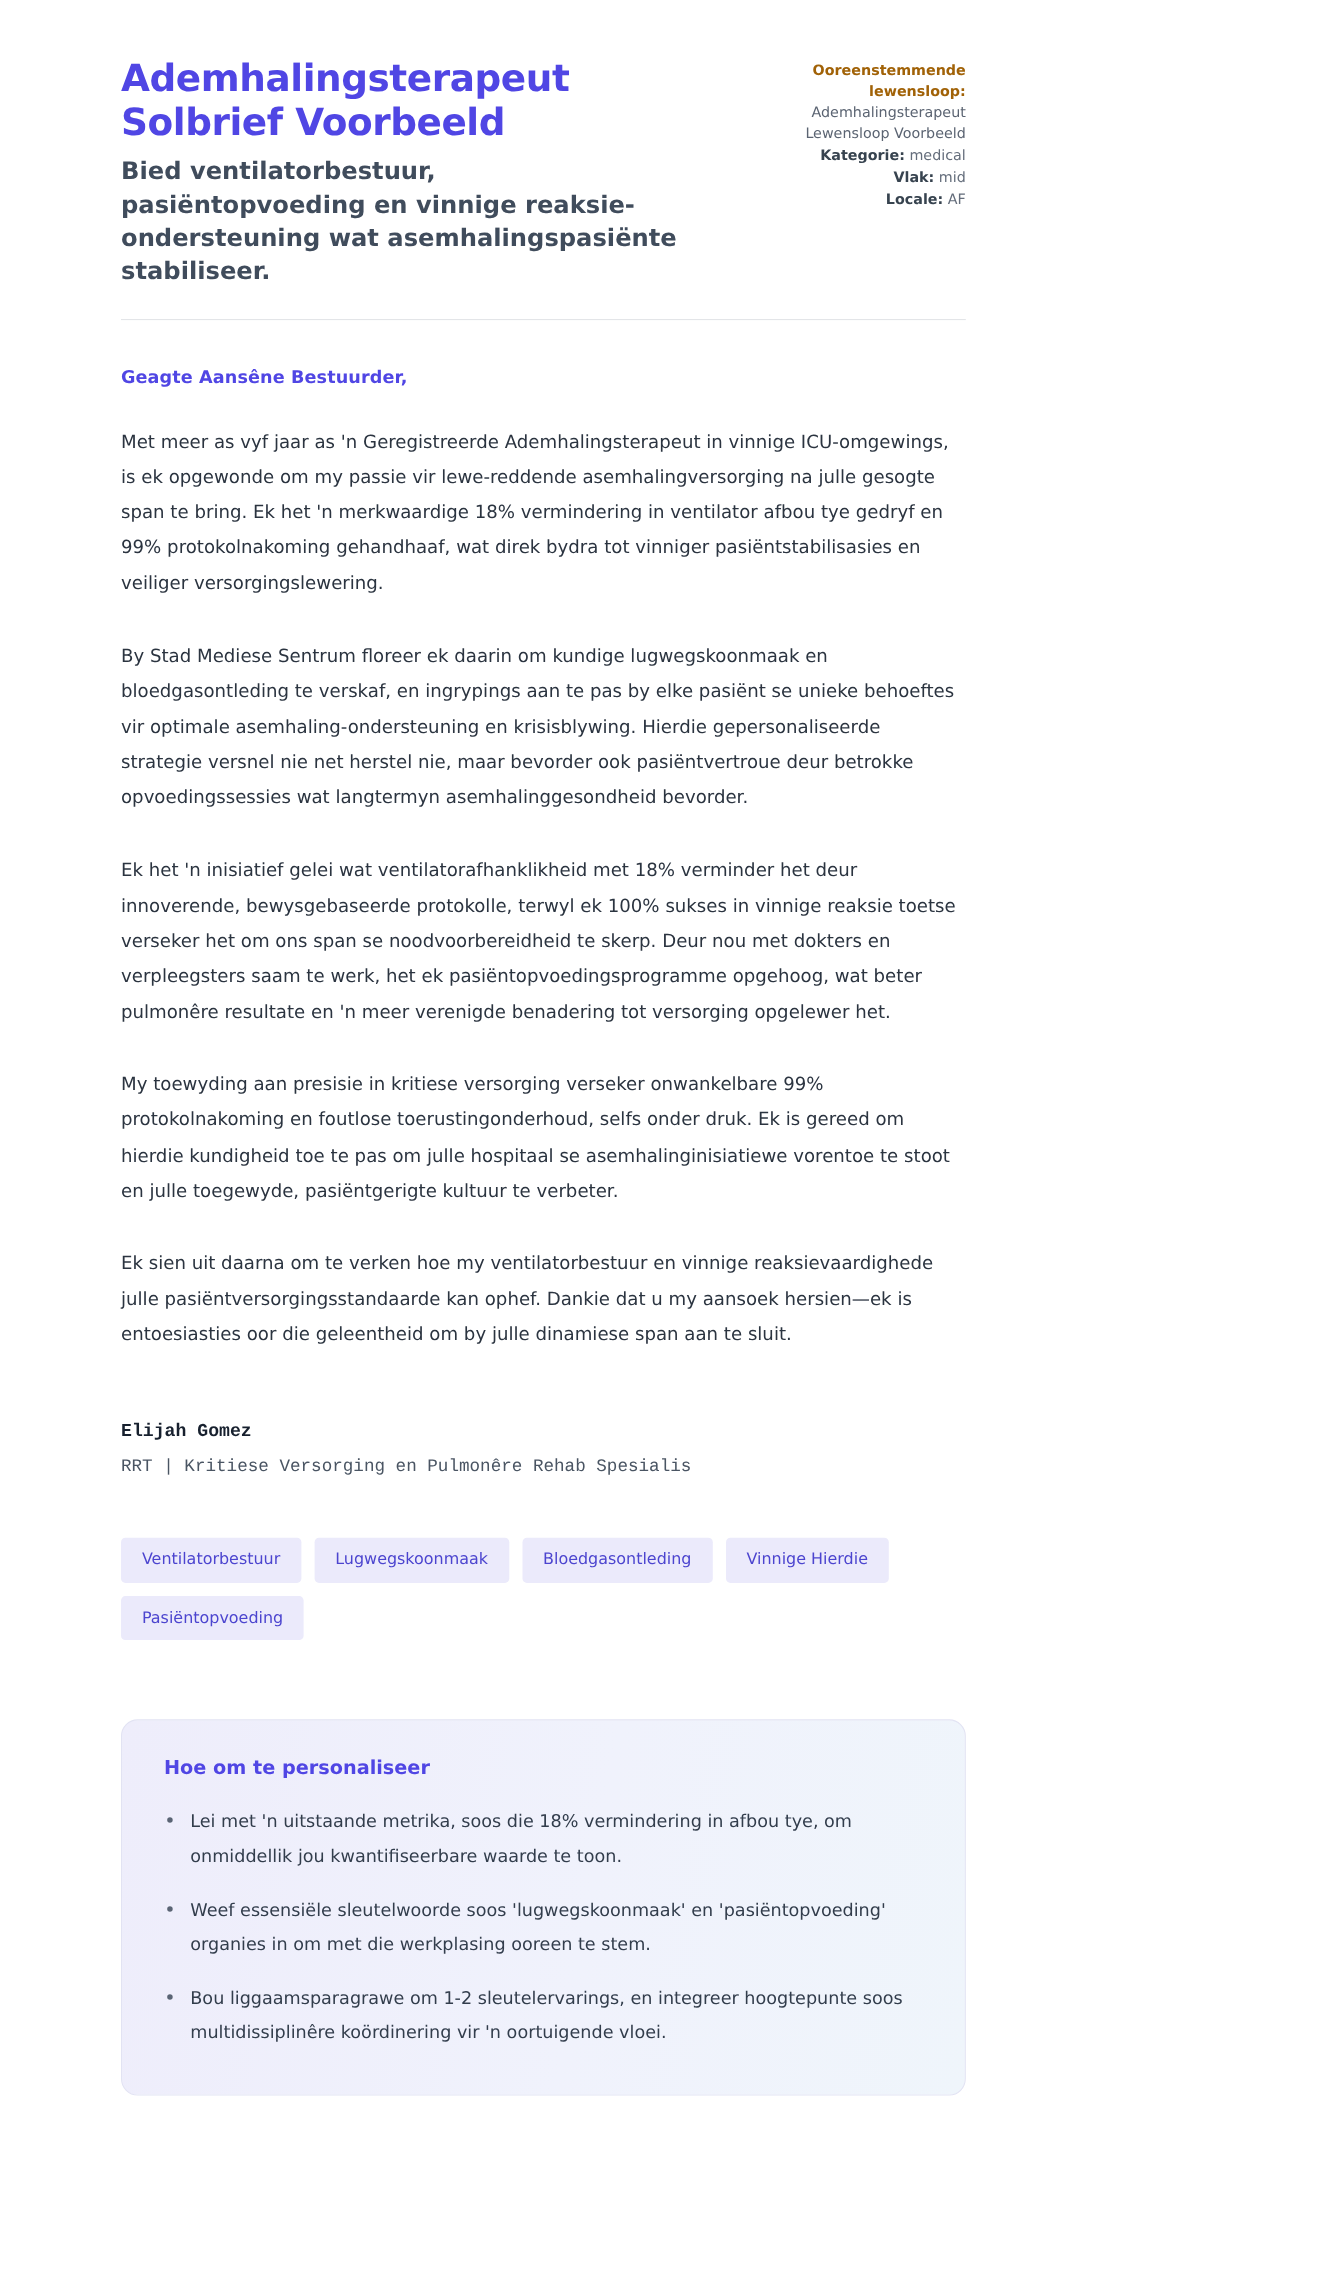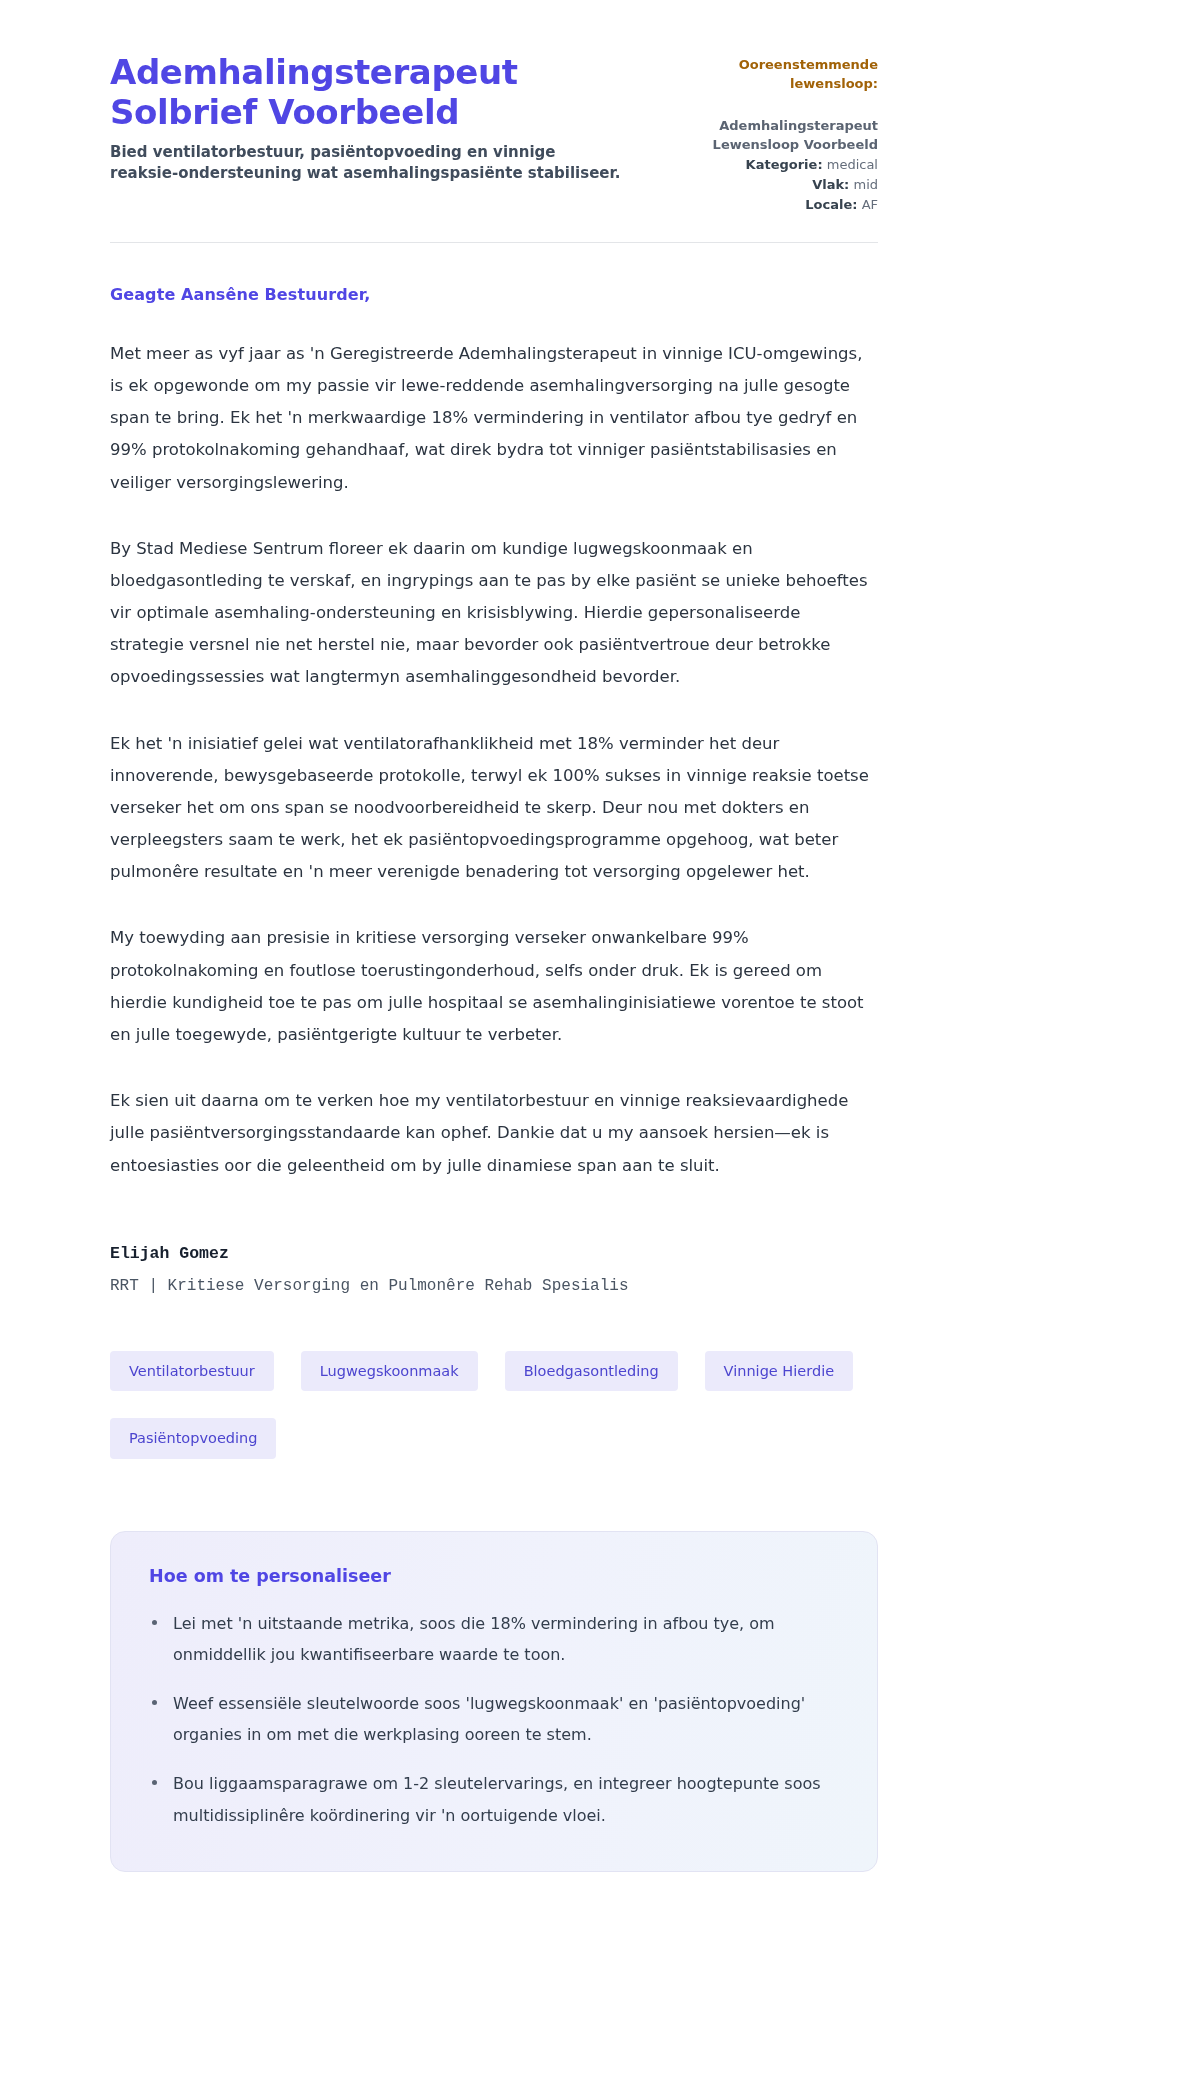--- a/index.html
+++ b/index.html
@@ -39,21 +39,21 @@
   }
   .doc-title {
     font-size: 34px;
     font-weight: 700;
     line-height: 1.18;
     letter-spacing: -0.4px;
     color: #5046E4;
     margin: 0 0 10px 0;
   }
   .doc-subtitle {
-    font-size: 15px;
+    font-size: 22px;
     font-weight: 700;
     line-height: 1.38;
     color: #404c5c;
     margin: 0;
   }
 
   .header-meta {
     flex: 0 0 auto;
     width: 215px;
     text-align: right;
@@ -62,22 +62,21 @@
     color: #5b6472;
     padding-top: 4px;
   }
   .meta-row { margin-bottom: 1px; }
   .meta-block-title {
     font-weight: 700;
     color: #a16207;
   }
   .meta-block-value {
     color: #5b6472;
-    font-weight: 700;
-    margin-top: 23px;
+    font-weight: 400;
   }
   .meta-label {
     font-weight: 700;
     color: #37434f;
   }
   .meta-value {
     font-weight: 400;
     color: #646d7b;
   }
   .meta-kv { margin-top: 2px; }
@@ -120,21 +119,21 @@
     font-size: 16px;
     font-weight: 400;
     color: #4a5563;
     margin: 0;
   }
 
   
   .tag-row {
     display: flex;
     flex-wrap: wrap;
-    gap: 27px;
+    gap: 12px;
     margin-top: 56px;
   }
   .tag-chip {
     background: #ebeafb;
     color: #4c45cf;
     font-size: 14.5px;
     line-height: 1;
     padding: 13px 19px;
     border-radius: 4px;
     white-space: nowrap;

